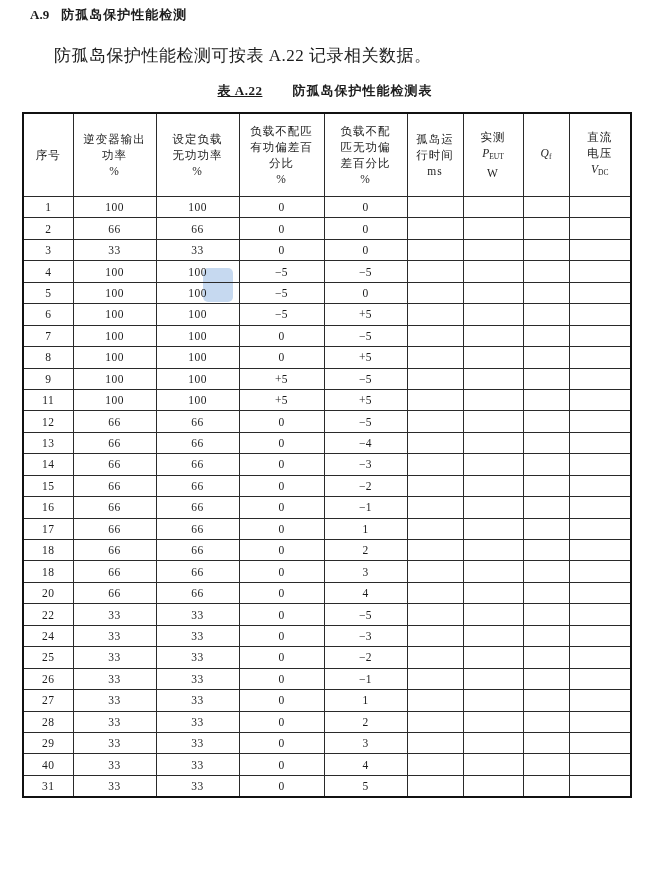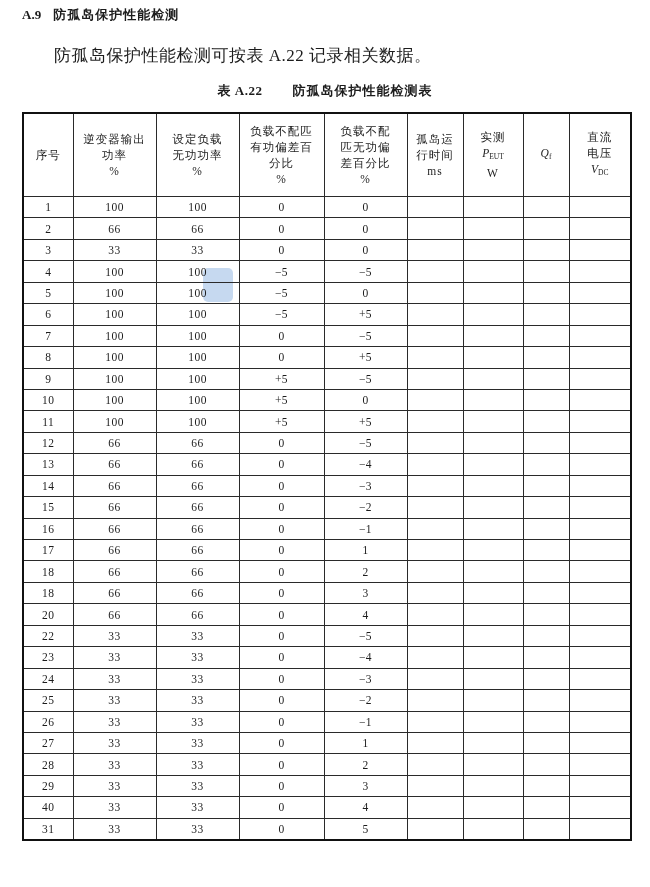--- a/index.html
+++ b/index.html
@@ -18,41 +18,41 @@
   }
   .section-heading {
     position: absolute;
     left: 22px;
     top: 6px;
     font-size: 13px;
     font-weight: bold;
     letter-spacing: 1px;
     white-space: nowrap;
   }
-  .section-heading .sec-num { margin-right: 12px; letter-spacing: 0; }
+  .section-heading .sec-num { margin-right: 12px; letter-spacing: 0; margin-left: 8px; }
   .body-paragraph {
     position: absolute;
     left: 54px;
     top: 44px;
     font-size: 17px;
     letter-spacing: 0.5px;
     white-space: nowrap;
   }
   .table-caption {
     position: absolute;
     left: 0;
     top: 82px;
     width: 650px;
     text-align: center;
     font-size: 13px;
     font-weight: bold;
     letter-spacing: 1px;
     white-space: nowrap;
   }
-  .table-caption .cap-label { margin-right: 30px; letter-spacing: 0.5px; }
+  .table-caption .cap-label { margin-right: 30px; letter-spacing: 0.5px; text-decoration: underline; }
   table.main-table {
     position: absolute;
     left: 22px;
     top: 112px;
     width: 608px;
     border-collapse: collapse;
     table-layout: fixed;
     border: 2px solid #111111;
   }
   table.main-table th,
@@ -263,31 +263,20 @@
           <td>100</td>
           <td>100</td>
           <td>+5</td>
           <td>−5</td>
           <td></td>
           <td></td>
           <td></td>
           <td></td>
         </tr>
         <tr>
-          <td>10</td>
-          <td>100</td>
-          <td>100</td>
-          <td>+5</td>
-          <td>0</td>
-          <td></td>
-          <td></td>
-          <td></td>
-          <td></td>
-        </tr>
-        <tr>
           <td>11</td>
           <td>100</td>
           <td>100</td>
           <td>+5</td>
           <td>+5</td>
           <td></td>
           <td></td>
           <td></td>
           <td></td>
         </tr>
@@ -395,31 +384,20 @@
           <td>33</td>
           <td>33</td>
           <td>0</td>
           <td>−5</td>
           <td></td>
           <td></td>
           <td></td>
           <td></td>
         </tr>
         <tr>
-          <td>23</td>
-          <td>33</td>
-          <td>33</td>
-          <td>0</td>
-          <td>−4</td>
-          <td></td>
-          <td></td>
-          <td></td>
-          <td></td>
-        </tr>
-        <tr>
           <td>24</td>
           <td>33</td>
           <td>33</td>
           <td>0</td>
           <td>−3</td>
           <td></td>
           <td></td>
           <td></td>
           <td></td>
         </tr>

